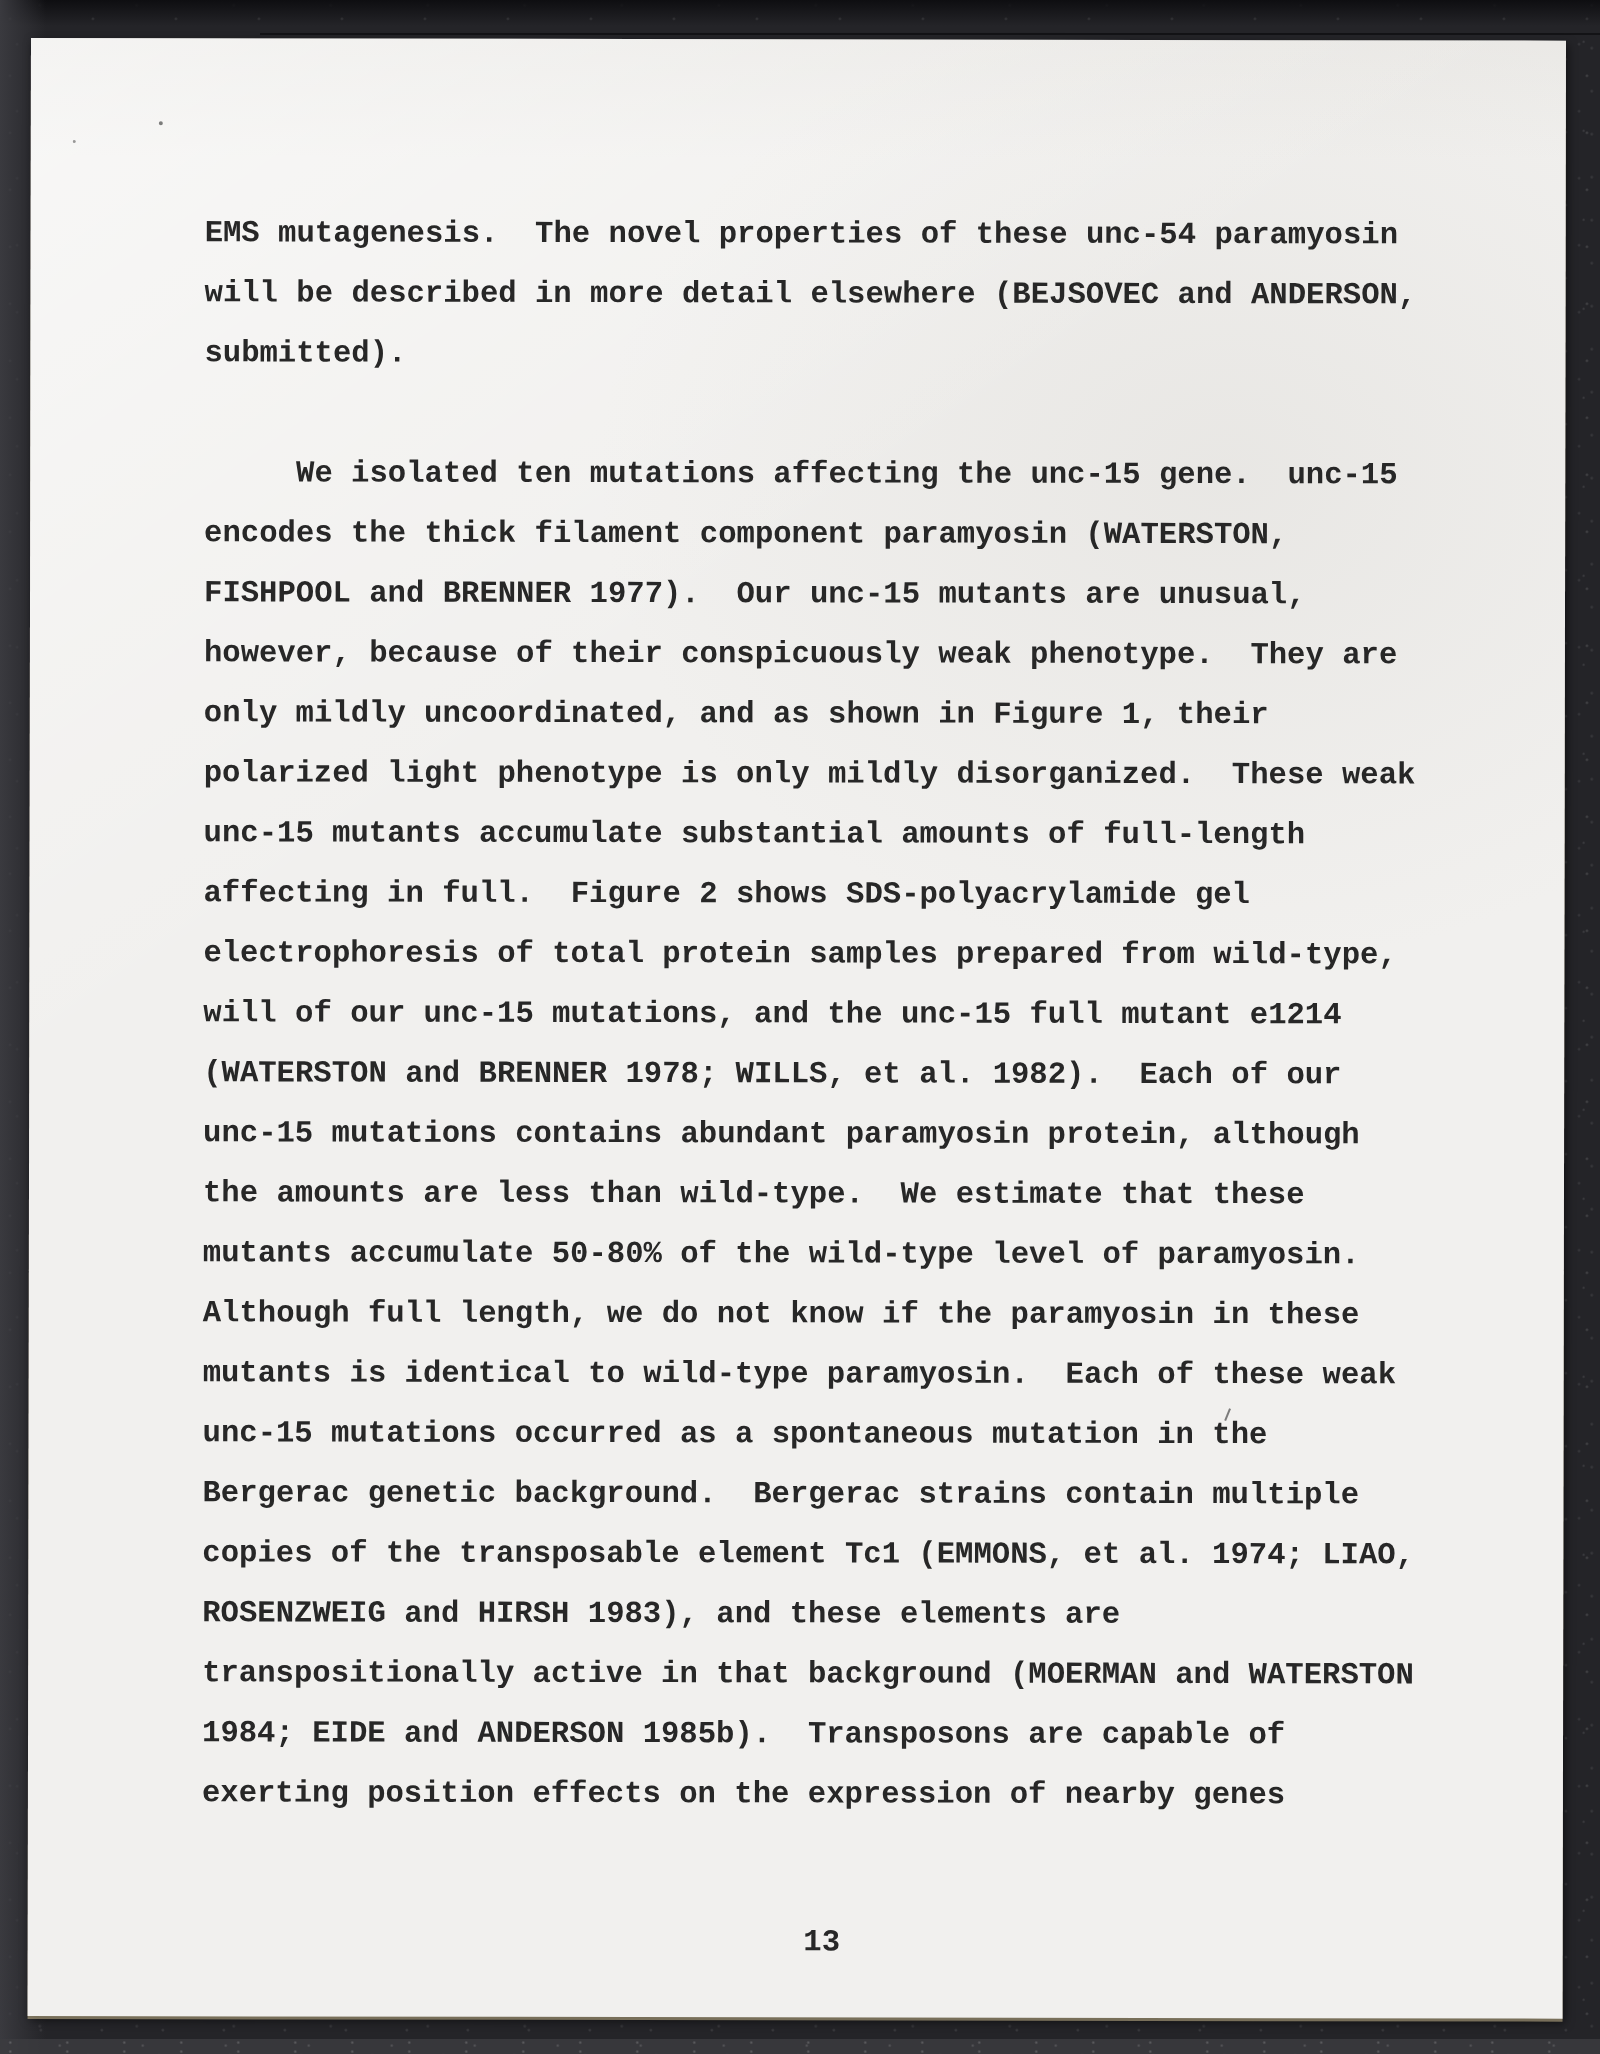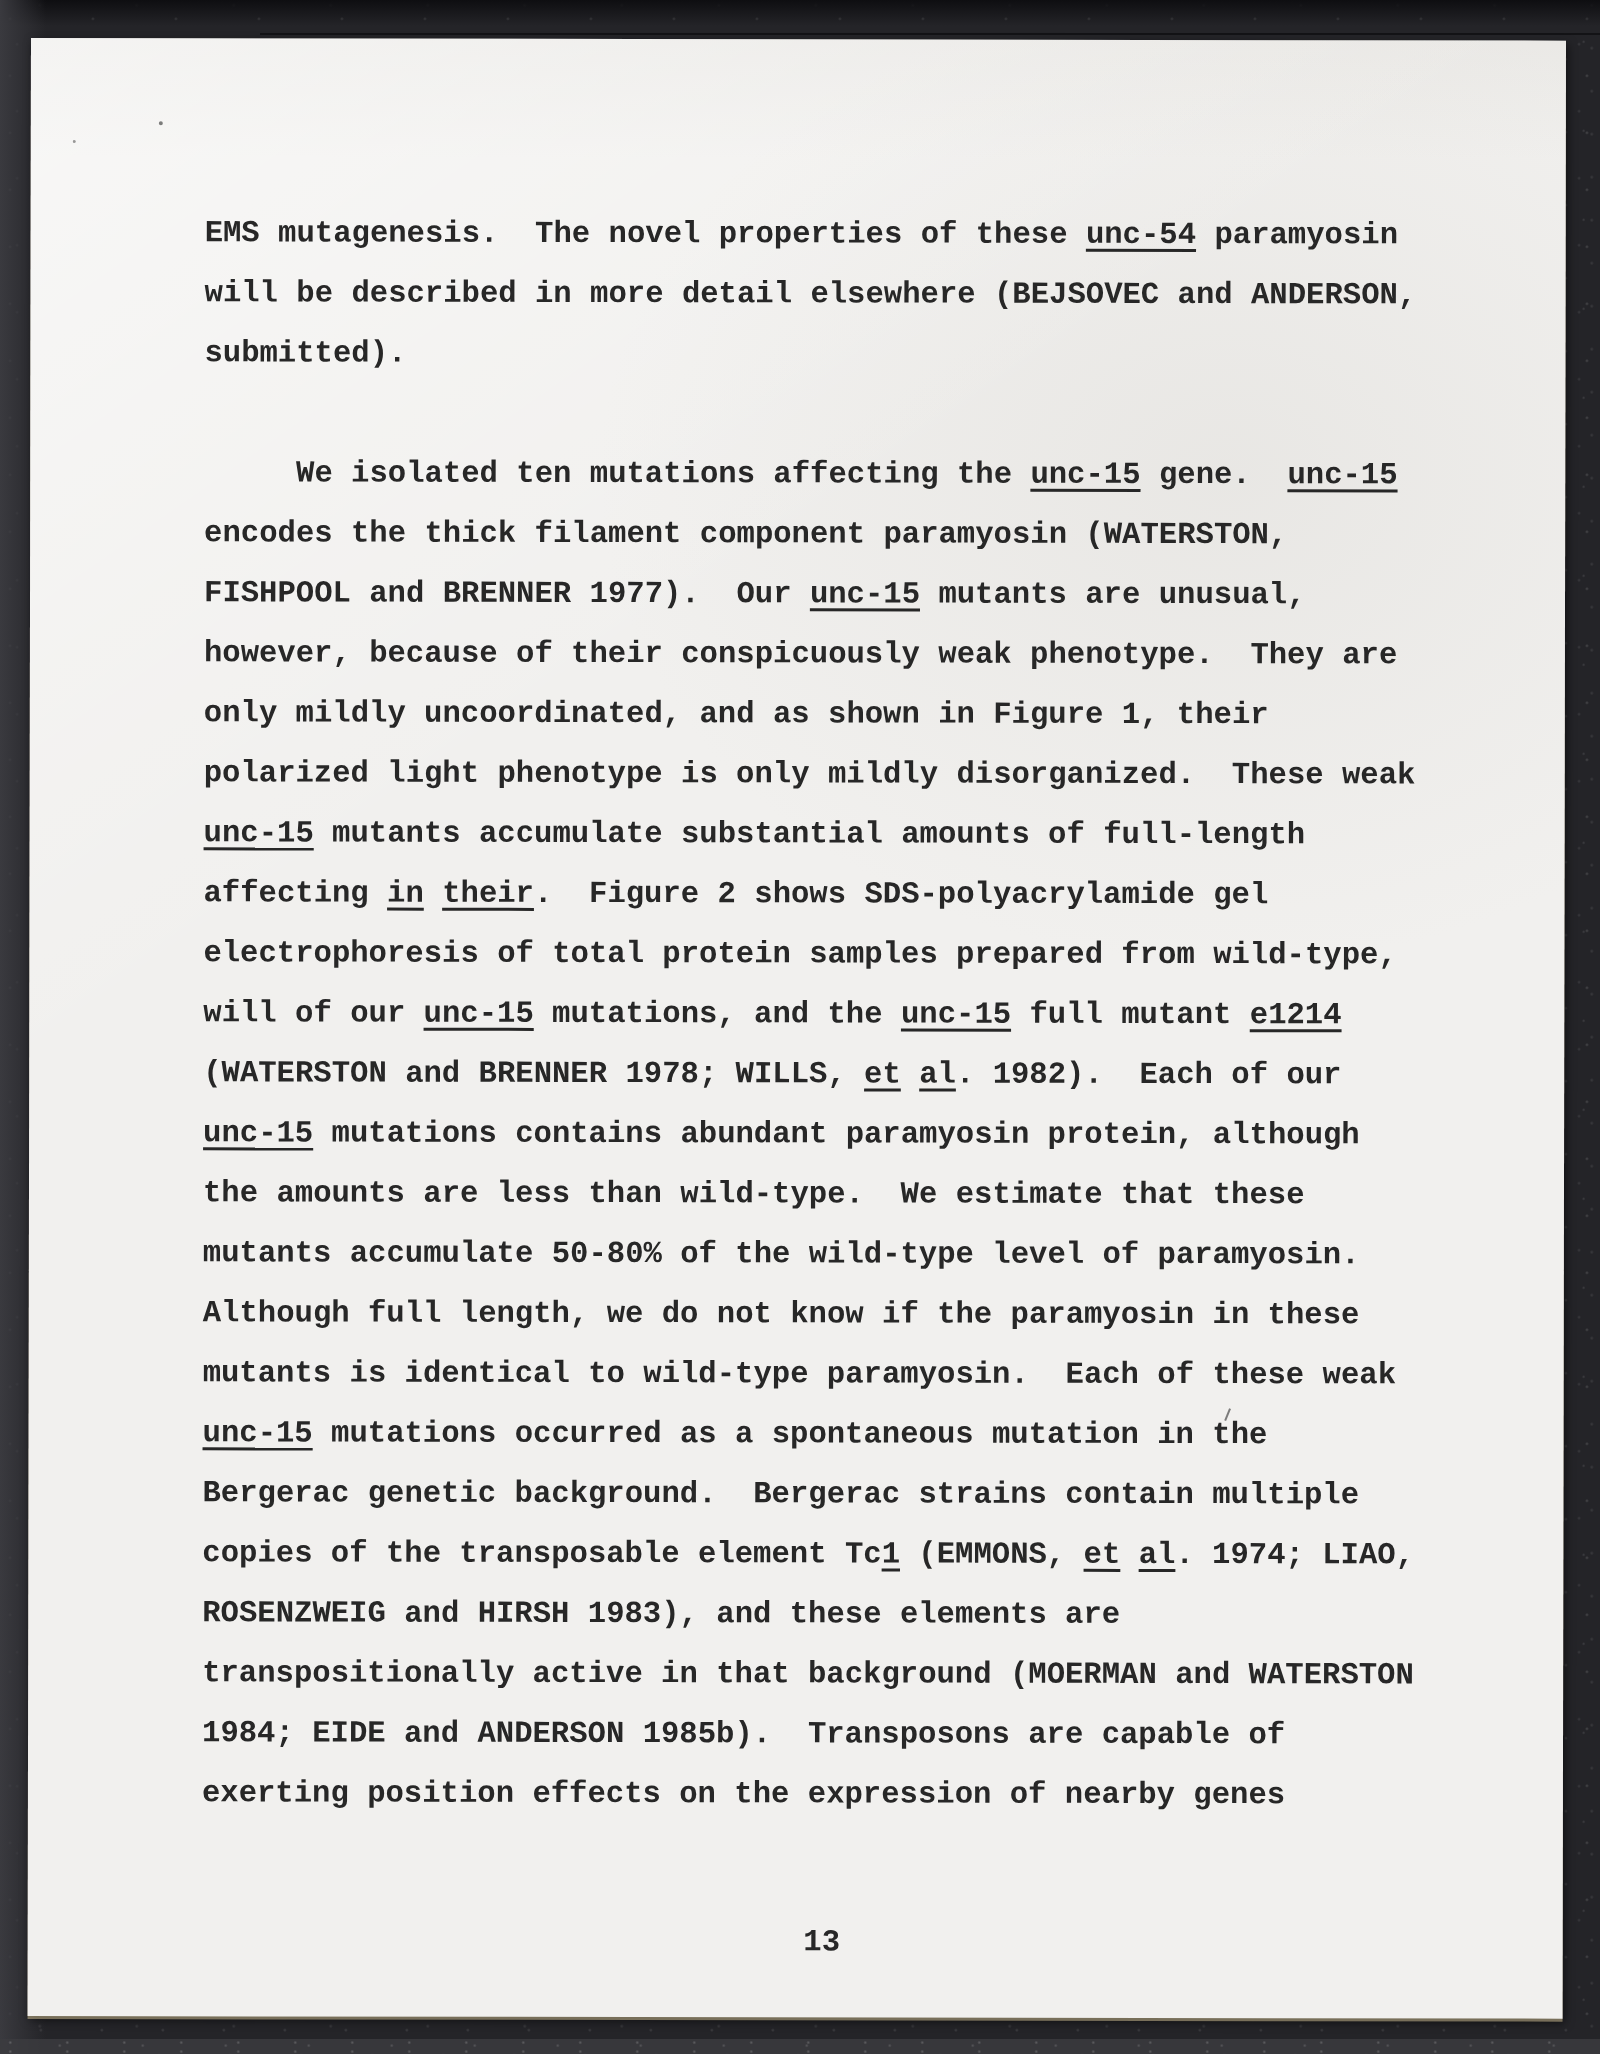--- a/index.html
+++ b/index.html
@@ -51,21 +51,20 @@
   .textblock{
     position:absolute;left:174px;top:165px;width:1240px;
     font-size:30.6px;font-weight:bold;
     color:var(--ink,#272727);
     letter-spacing:0;
   }
   .line{
     height:60px;line-height:60px;white-space:pre;
   }
   .line .u{
-    text-decoration:underline;
     text-decoration-thickness:2.5px;
     text-underline-offset:6px;
   }
   .page-number{
     position:absolute;left:174px;top:1873px;width:1240px;height:60px;
     line-height:60px;text-align:center;
     font-size:30.6px;font-weight:bold;color:var(--ink,#272727);
   }
   .speck{position:absolute;border-radius:50%;background:#3a3a3a;}
   .speck-1{left:128px;top:83px;width:4px;height:4px;opacity:.65;}
@@ -92,21 +91,21 @@
       <div class="line"><span>will be described in more detail elsewhere (BEJSOVEC and ANDERSON,</span></div>
       <div class="line"><span>submitted).</span></div>
       <div class="line"></div>
       <div class="line"><span>     We isolated ten mutations affecting the </span><span class="u">unc-15</span><span> gene.  </span><span class="u">unc-15</span></div>
       <div class="line"><span>encodes the thick filament component paramyosin (WATERSTON,</span></div>
       <div class="line"><span>FISHPOOL and BRENNER 1977).  Our </span><span class="u">unc-15</span><span> mutants are unusual,</span></div>
       <div class="line"><span>however, because of their conspicuously weak phenotype.  They are</span></div>
       <div class="line"><span>only mildly uncoordinated, and as shown in Figure 1, their</span></div>
       <div class="line"><span>polarized light phenotype is only mildly disorganized.  These weak</span></div>
       <div class="line"><span class="u">unc-15</span><span> mutants accumulate substantial amounts of full-length</span></div>
-      <div class="line"><span>affecting </span><span class="u">in</span><span> </span><span class="u">their</span><span>.  Figure 2 shows SDS-polyacrylamide gel</span></div>
+      <div class="line"><span>affecting </span><span class="u">in</span><span> </span><span class="u">full</span><span>.  Figure 2 shows SDS-polyacrylamide gel</span></div>
       <div class="line"><span>electrophoresis of total protein samples prepared from wild-type,</span></div>
       <div class="line"><span>will of our </span><span class="u">unc-15</span><span> mutations, and the </span><span class="u">unc-15</span><span> full mutant </span><span class="u">e1214</span></div>
       <div class="line"><span>(WATERSTON and BRENNER 1978; WILLS, </span><span class="u">et</span><span> </span><span class="u">al</span><span>. 1982).  Each of our</span></div>
       <div class="line"><span class="u">unc-15</span><span> mutations contains abundant paramyosin protein, although</span></div>
       <div class="line"><span>the amounts are less than wild-type.  We estimate that these</span></div>
       <div class="line"><span>mutants accumulate 50-80% of the wild-type level of paramyosin.</span></div>
       <div class="line"><span>Although full length, we do not know if the paramyosin in these</span></div>
       <div class="line"><span>mutants is identical to wild-type paramyosin.  Each of these weak</span></div>
       <div class="line"><span class="u">unc-15</span><span> mutations occurred as a spontaneous mutation in the</span></div>
       <div class="line"><span>Bergerac genetic background.  Bergerac strains contain multiple</span></div>

